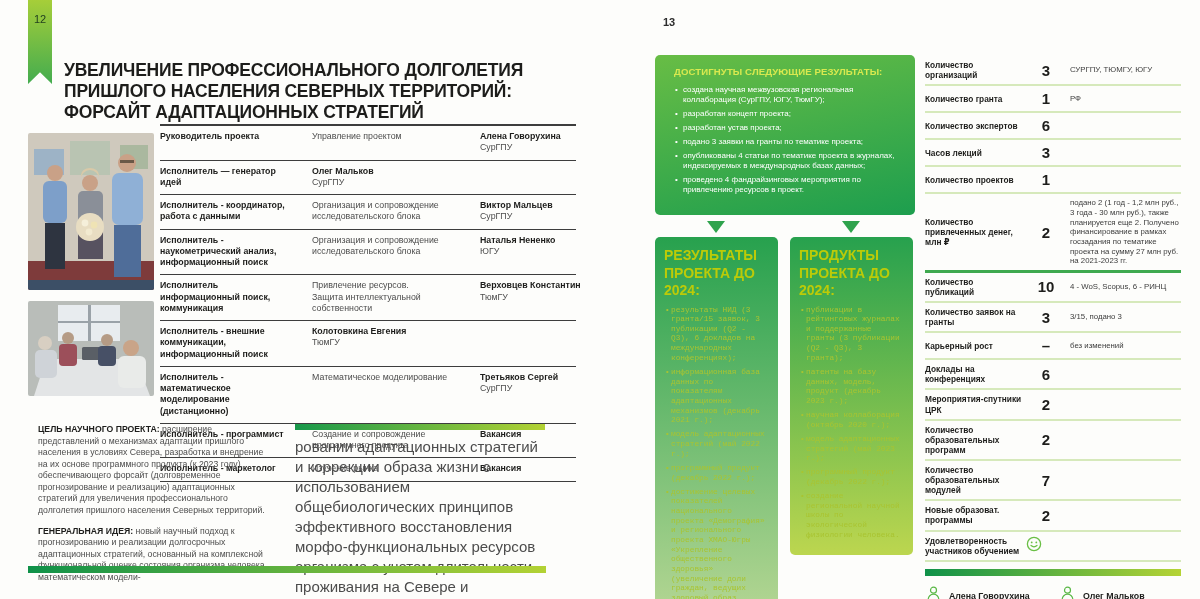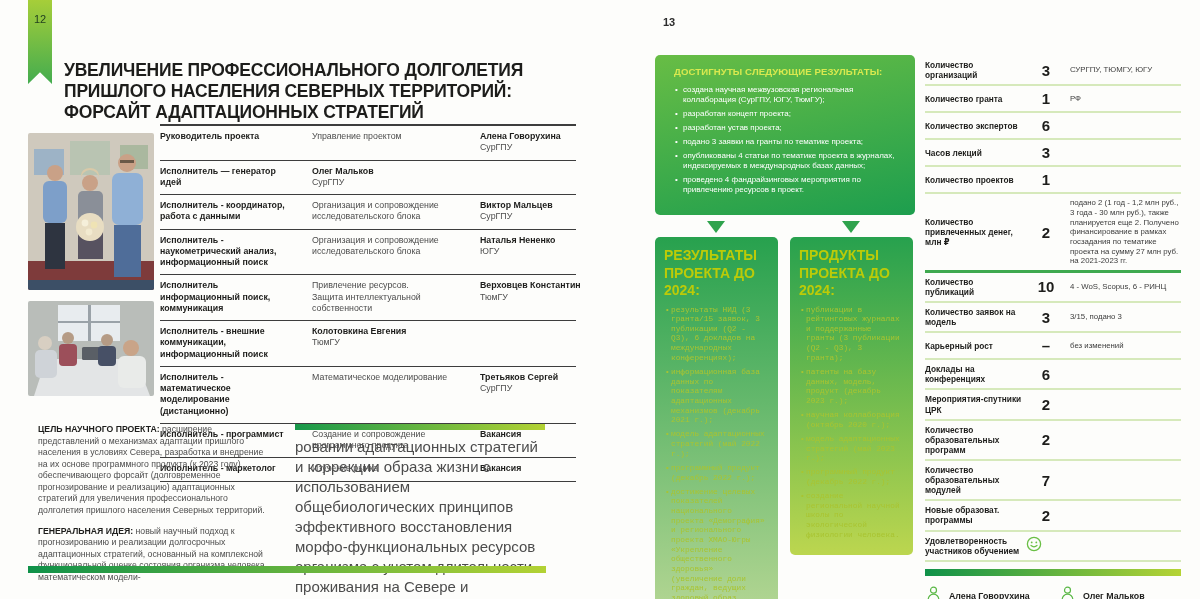--- a/index.html
+++ b/index.html
@@ -333,21 +333,21 @@
         <div class="metric">
           <div class="m-label">Количество публикаций</div>
           <div>
             <div class="m-value">10</div>
 
           </div>
           <div class="m-note">4 - WoS, Scopus, 6 - РИНЦ</div>
         </div>
 
         <div class="metric">
-          <div class="m-label">Количество заявок на модель</div>
+          <div class="m-label">Количество заявок на гранты</div>
           <div>
             <div class="m-value">3</div>
 
           </div>
           <div class="m-note">3/15, подано 3</div>
         </div>
 
         <div class="metric">
           <div class="m-label">Карьерный рост</div>
           <div>

